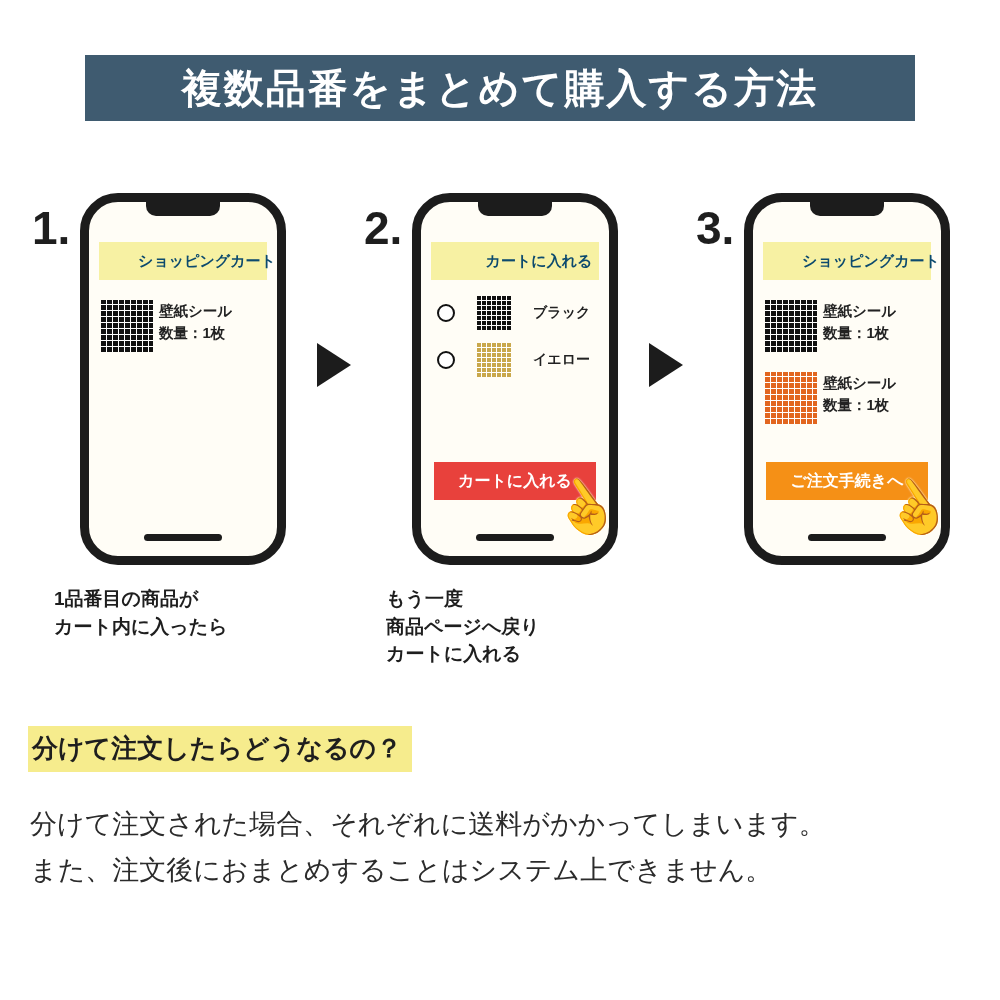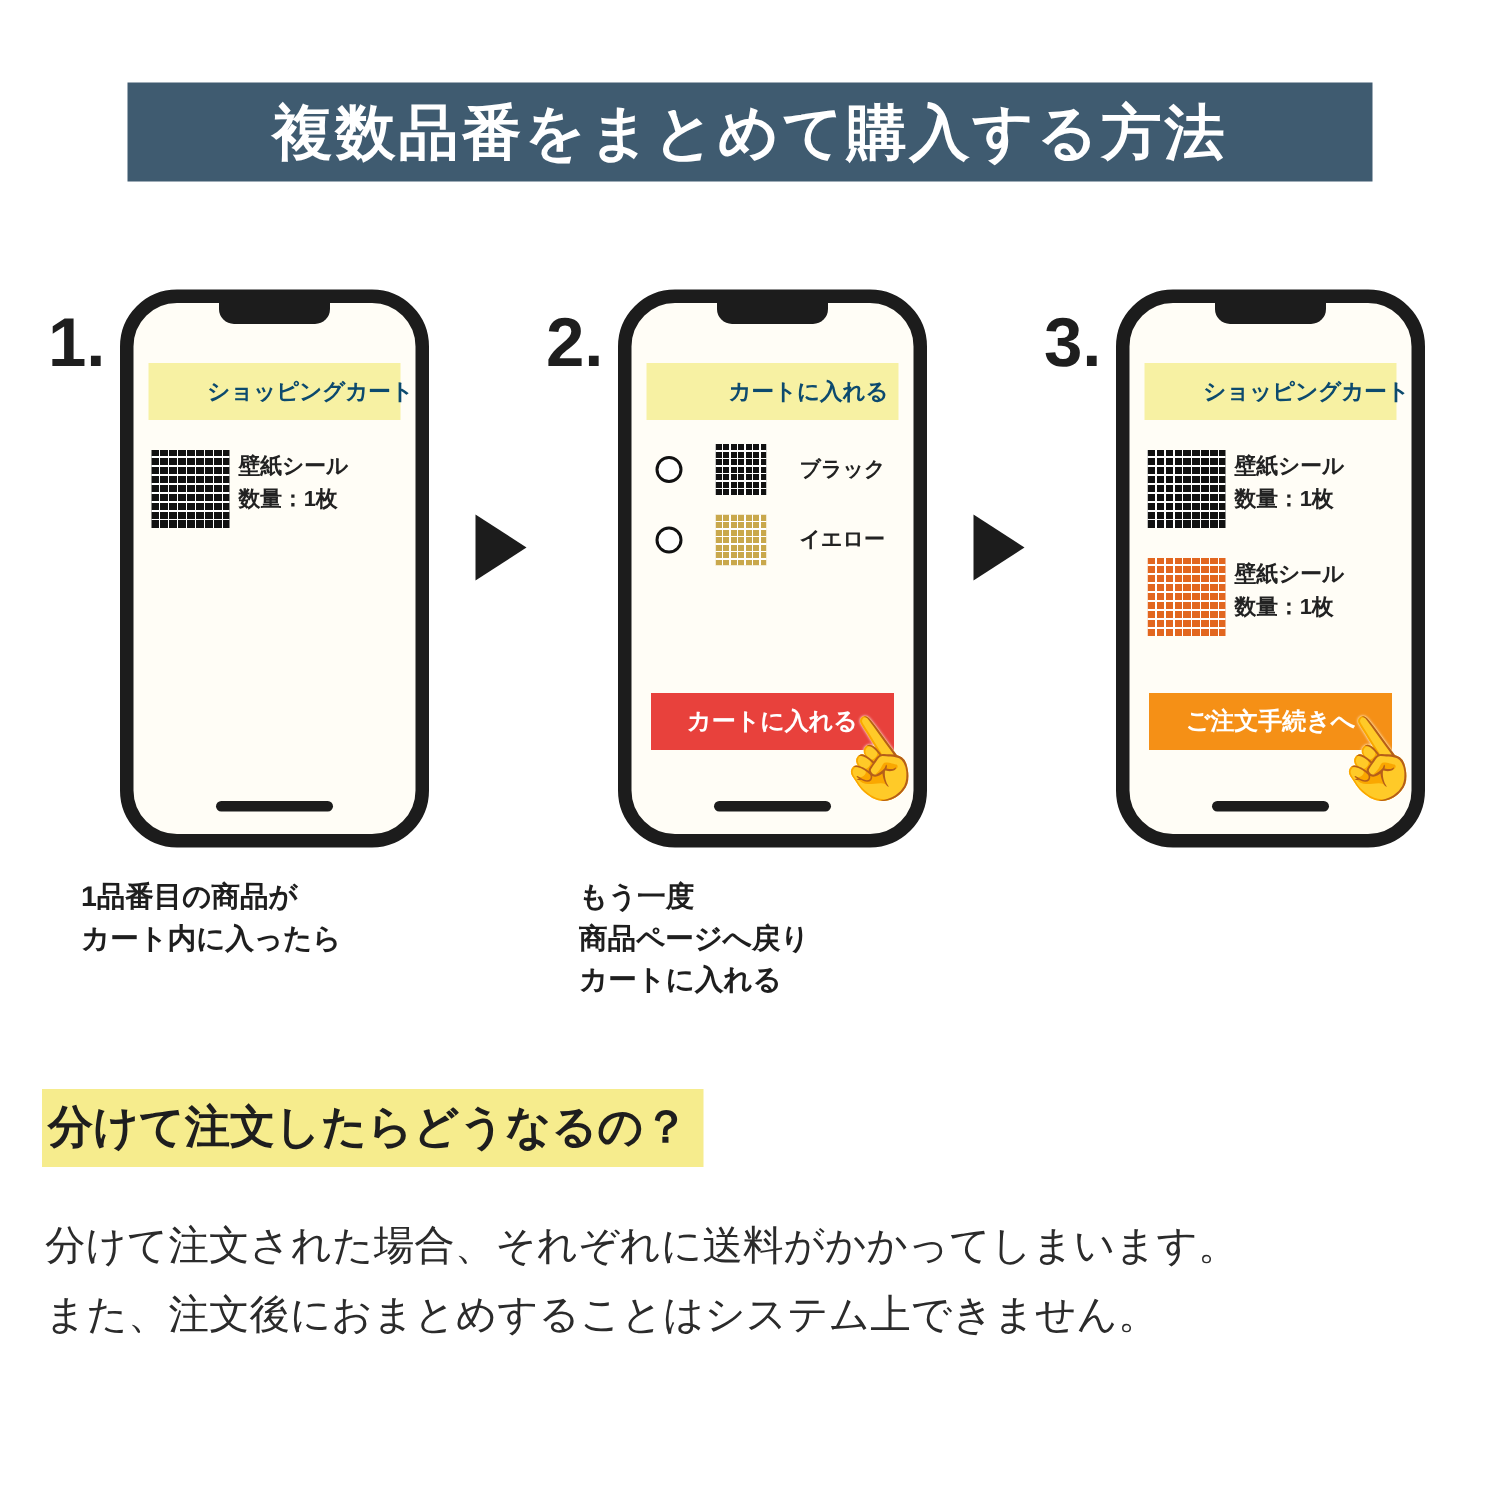--- a/index.html
+++ b/index.html
@@ -114,21 +114,21 @@
   .caption{
     margin:20px 0 0 22px;
     font-size:19px;font-weight:600;line-height:1.45;color:#1e1e1e;
     white-space:pre-line;
   }
   
   .footer{margin:58px 0 0 28px;}
   .footer-heading{
     display:inline-block;
     background:var(--highlight);
-    font-size:30px;font-weight:700;color:#1e1e1e;
+    font-size:26px;font-weight:700;color:#1e1e1e;
     padding:5px 10px 6px 4px;white-space:nowrap;
   }
   .footer-body{
     margin:30px 2px 0 2px;
     font-size:27px;line-height:1.7;color:#2b2b2b;
     white-space:pre-line;
   }
 </style>
 </head>
 <body>

